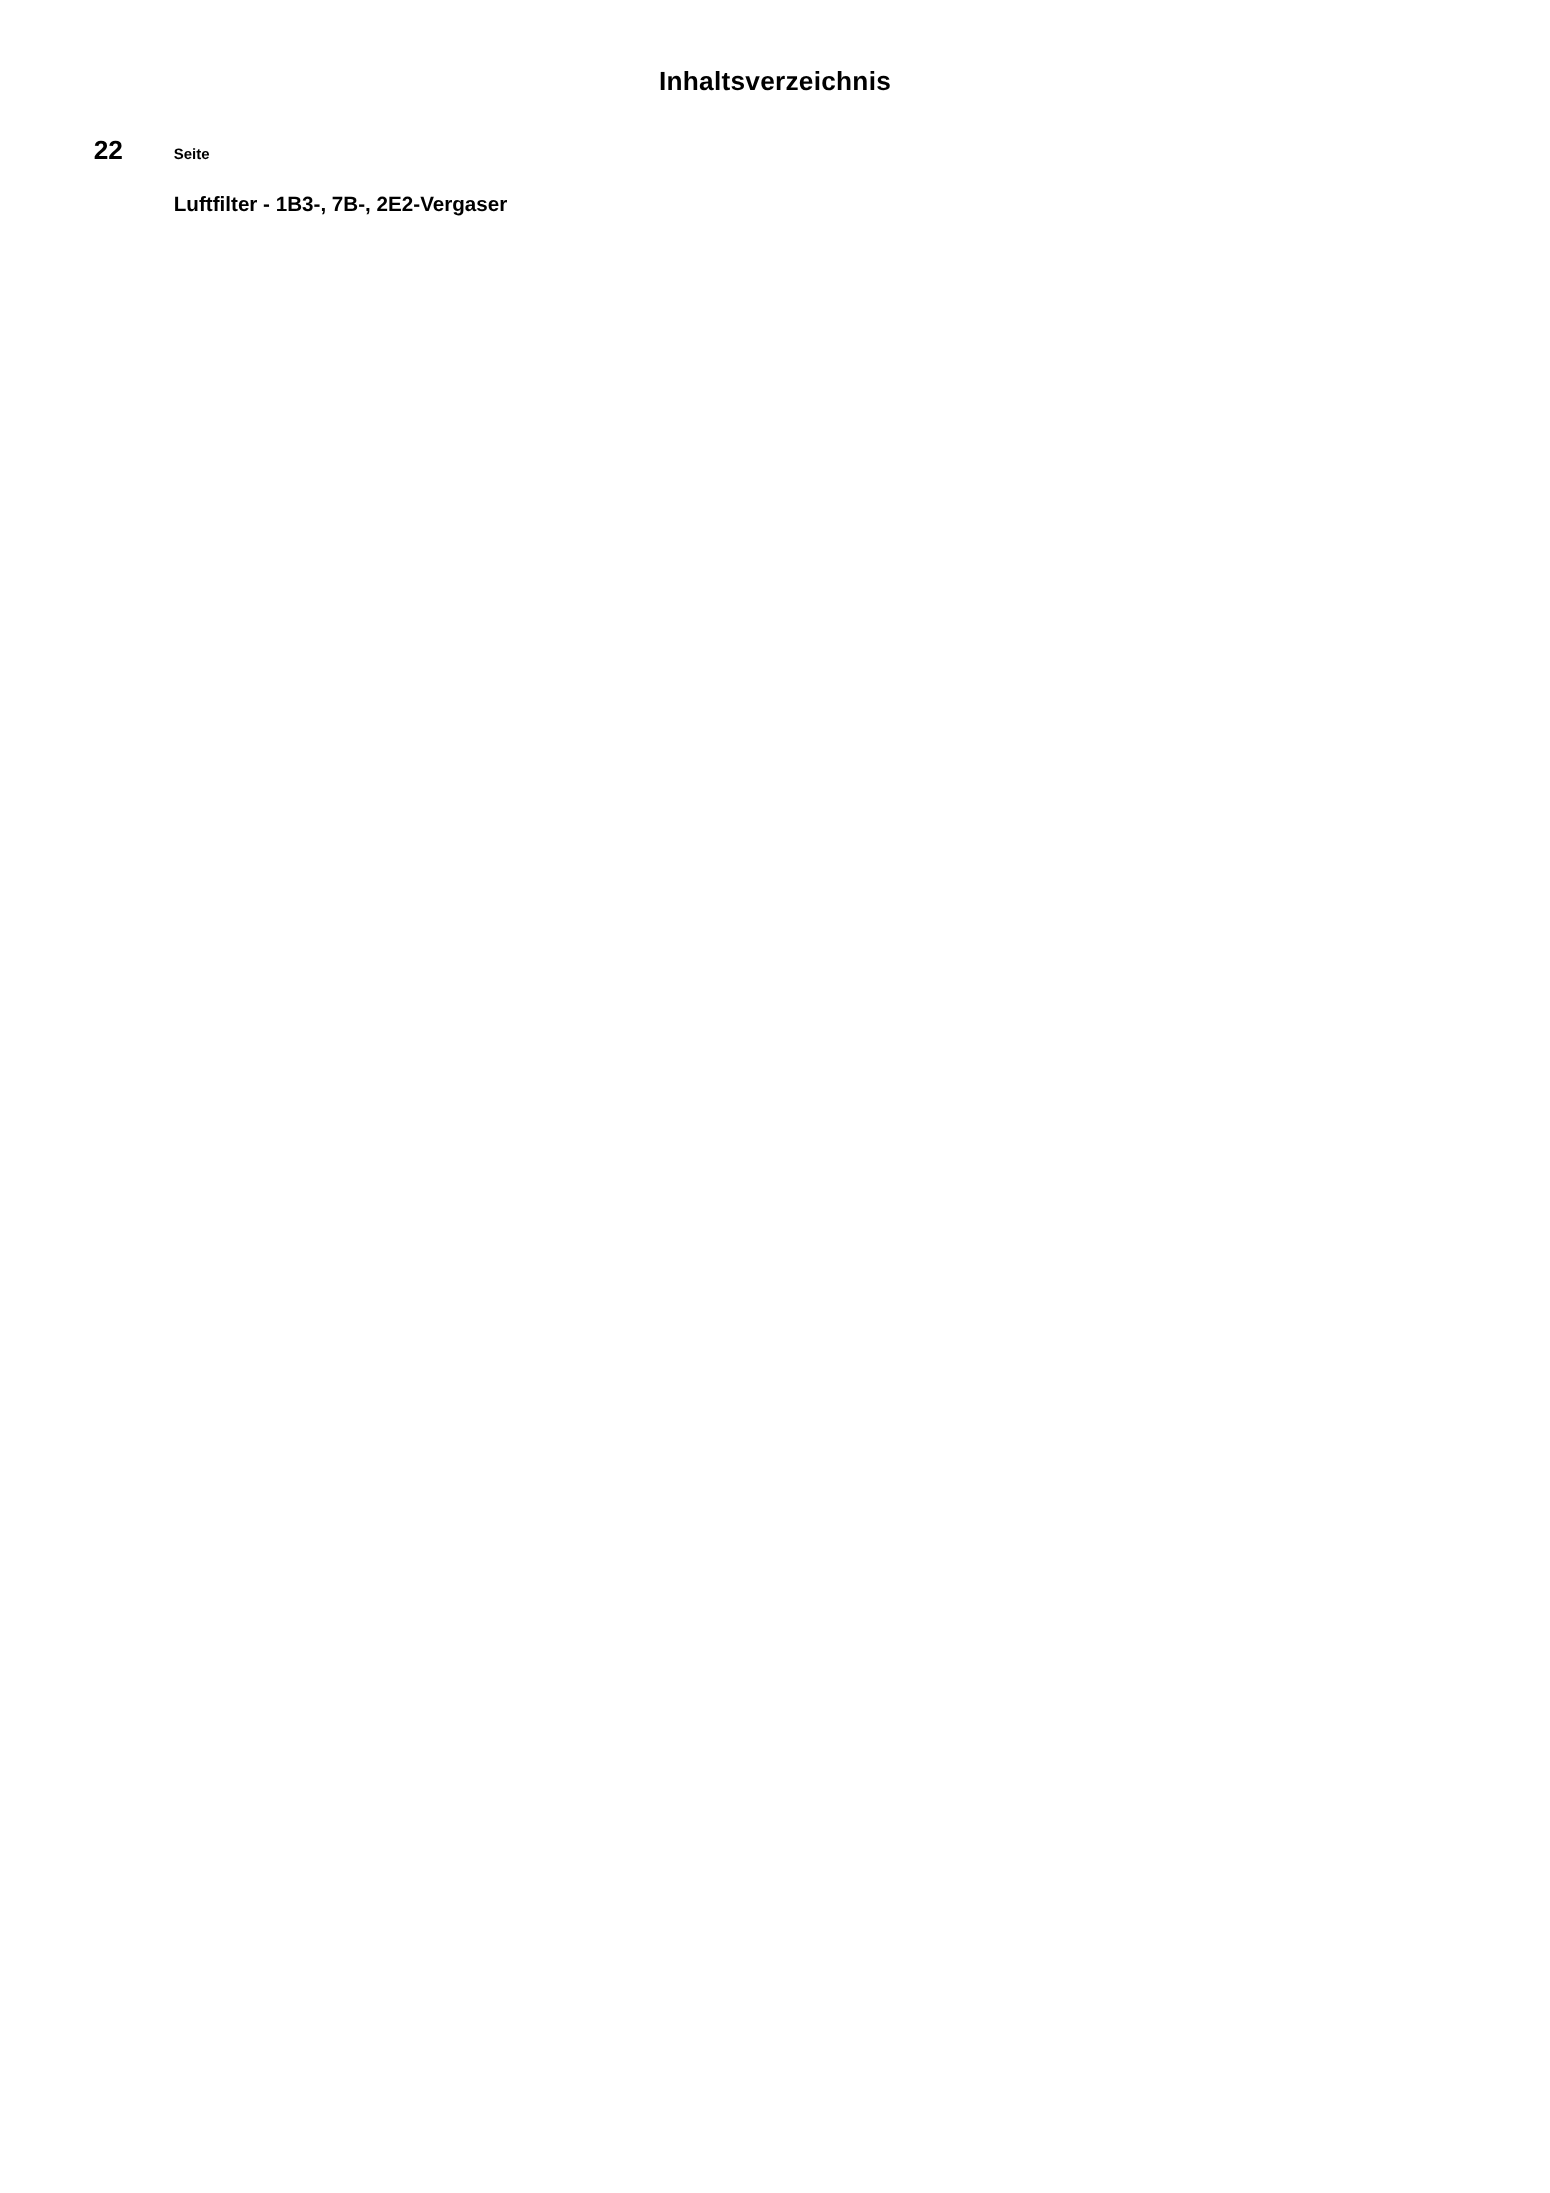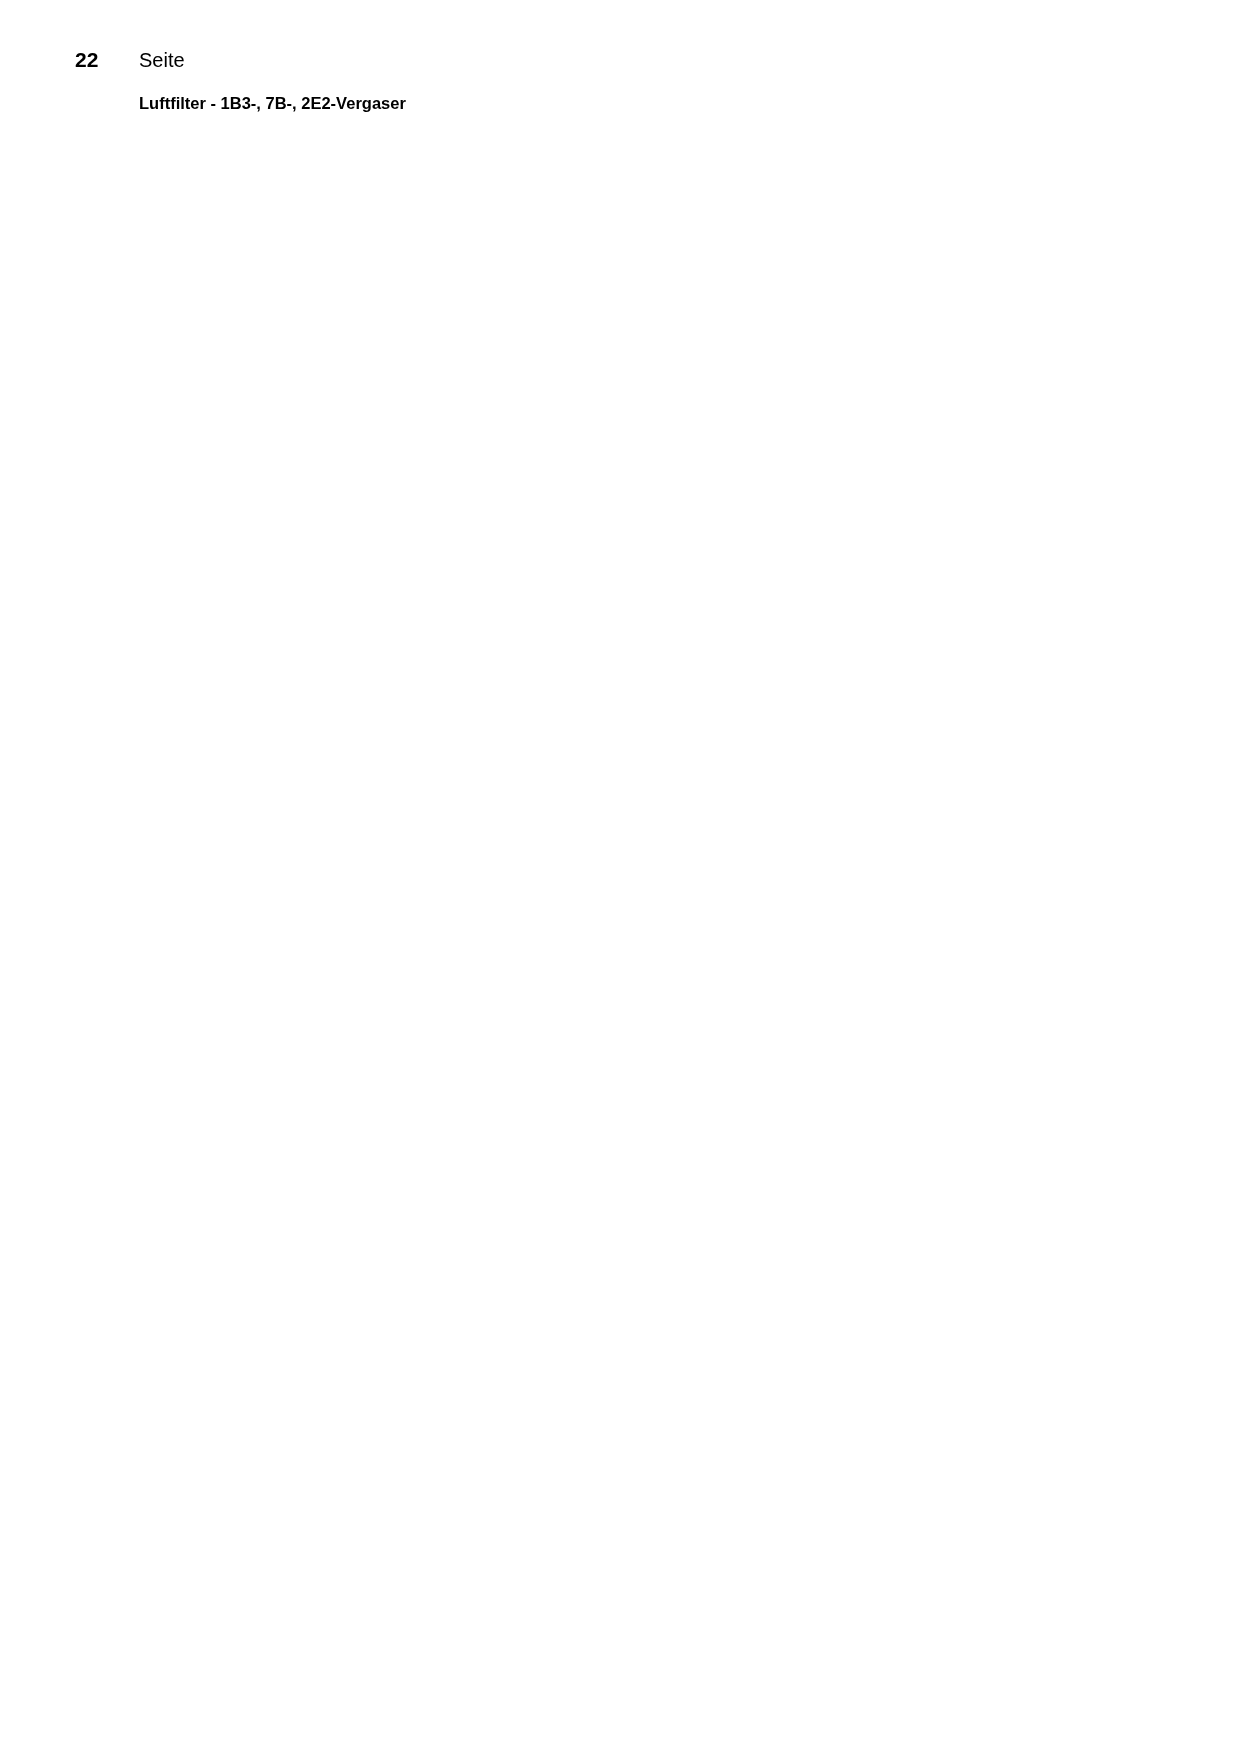--- a/index.html
+++ b/index.html
@@ -31,39 +31,39 @@
     font-weight: bold;
     letter-spacing: 0.2px;
     padding-top: 54px;
     line-height: 1.1;
   }
 
   
   .chapter-row {
     display: flex;
     align-items: baseline;
-    margin-top: 48px;
+    margin-top: 32px;
     padding-left: 75px;
     padding-right: 62px;
   }
   .chapter-number {
     font-size: 21px;
     font-weight: bold;
     width: 64px;
     flex: 0 0 64px;
   }
   .chapter-title {
     font-size: 21px;
     font-weight: bold;
     flex: 1 1 auto;
     letter-spacing: 0.1px;
   }
   .chapter-pagehead {
-    font-size: 20px;
-    font-weight: normal;
+    font-size: 12px;
+    font-weight: bold;
     flex: 0 0 auto;
     text-align: right;
   }
 
   
   .toc {
     margin-top: 22px;
     padding-left: 139px;
     padding-right: 62px;
   }
@@ -115,20 +115,21 @@
   .section-row .leader {
     letter-spacing: 3.2px;
     font-size: 14.5px;
   }
 </style>
 </head>
 <body>
 
 <div class="page">
 
+  <div class="doc-title">Inhaltsverzeichnis</div>
 
   <div class="chapter-row">
     <div class="chapter-number">22</div>
     <div class="chapter-pagehead">Seite</div>
   </div>
 
   <div class="toc">
       <div class="group">
         <div class="row section-row">
           <span class="label">Luftfilter - 1B3-, 7B-, 2E2-Vergaser</span>

